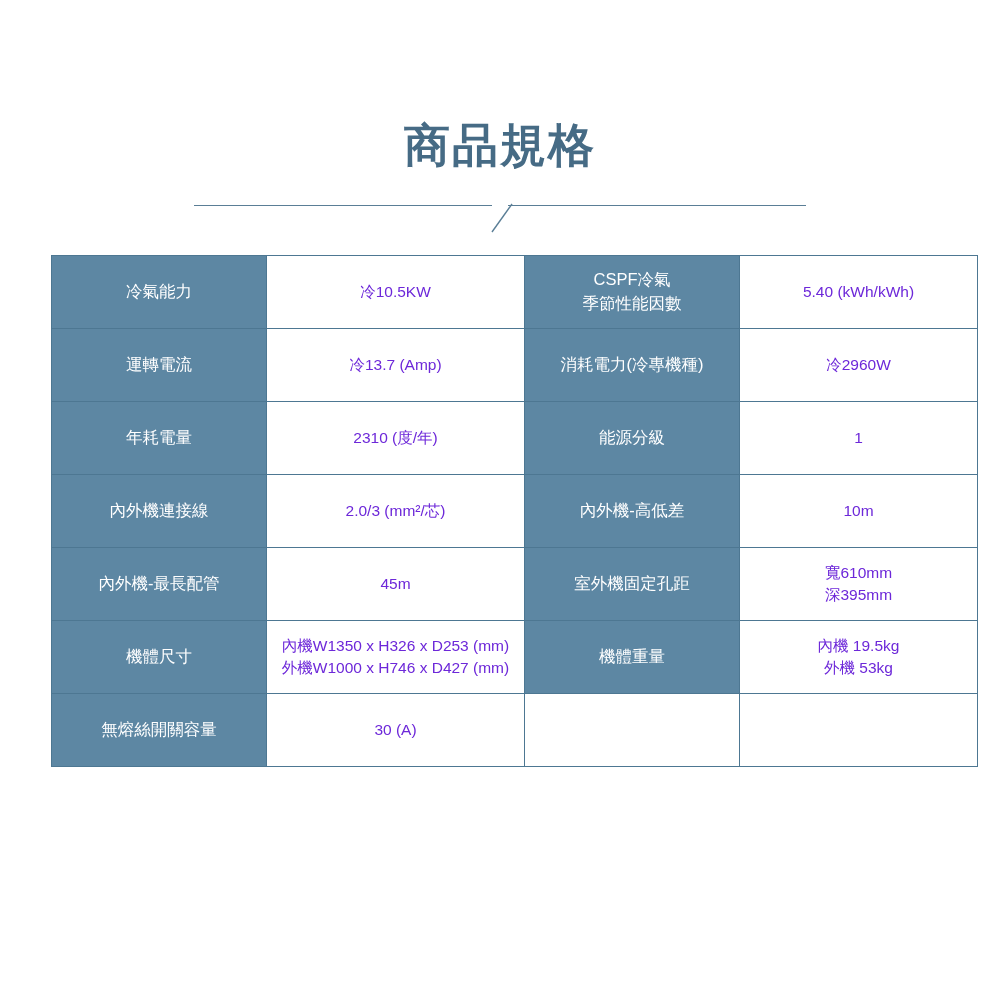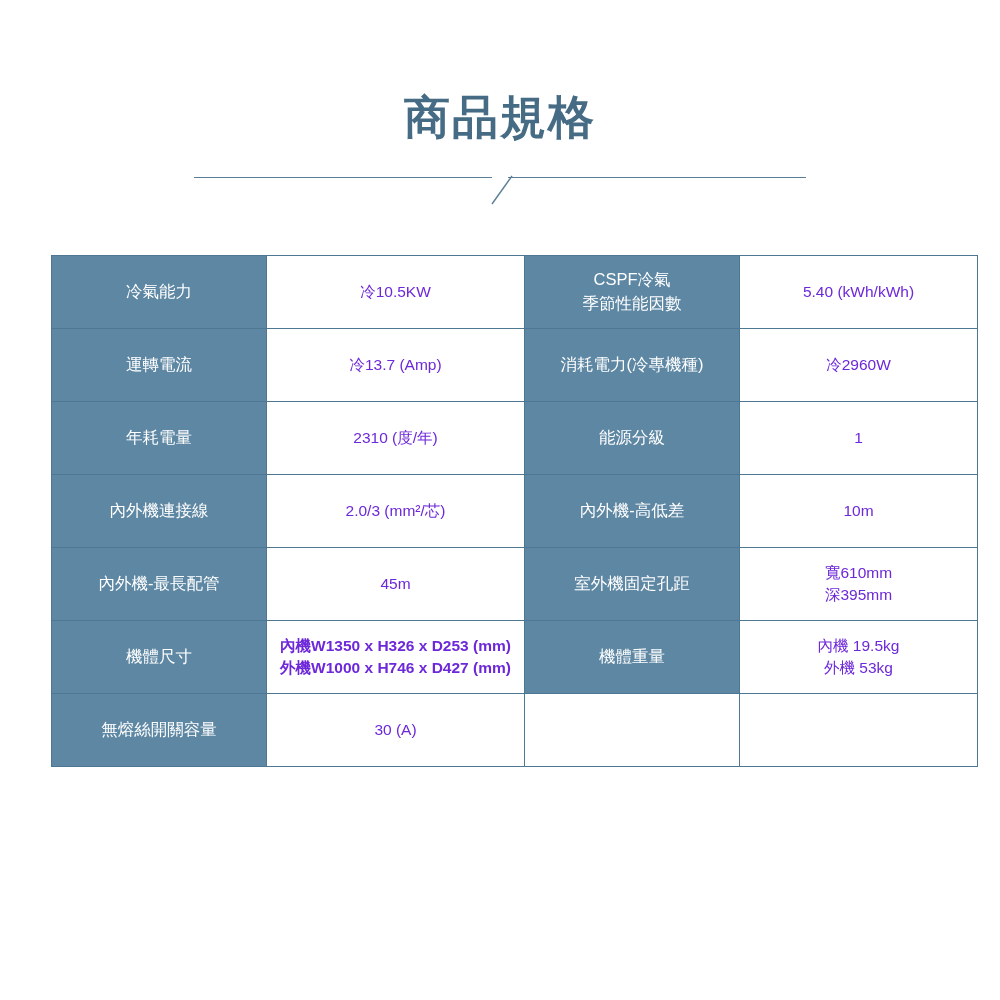--- a/index.html
+++ b/index.html
@@ -19,21 +19,21 @@
     width: 1000px;
     height: 1000px;
     box-sizing: border-box;
   }
   .title {
     text-align: center;
     font-size: 46px;
     font-weight: bold;
     color: #466b85;
     letter-spacing: 2px;
-    padding-top: 92px;
+    padding-top: 120px;
     line-height: 1.1;
   }
   .divider {
     position: relative;
     width: 612px;
     margin: 34px auto 0 auto;
     height: 30px;
   }
   .divider .line {
     position: absolute;
@@ -83,21 +83,21 @@
   }
   td.col1 { width: 215px; }
   td.col2 { width: 258px; }
   td.col3 { width: 215px; }
   td.col4 { width: 238px; }
   td.empty {
     border: none;
     background: transparent;
   }
   .multi-line span { display: block; }
-  .dim-line { font-size: 13.5px; font-weight: bold; }
+  .dim-line { font-size: 13.5px; }
 </style>
 </head>
 <body>
 
 <div class="page">
 
   <div class="title">商品規格</div>
 
   <div class="divider">
     <div class="line line-left"></div>

